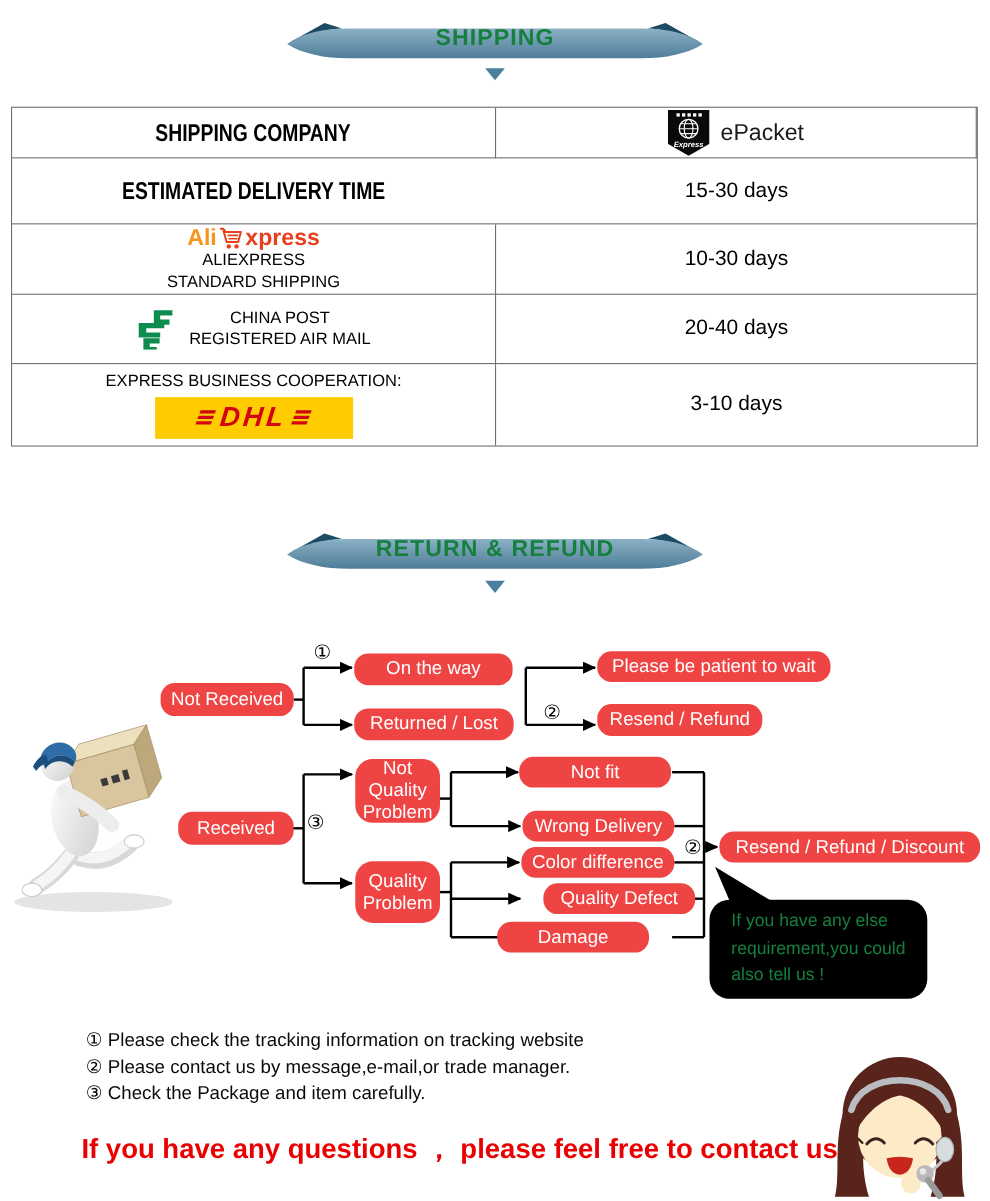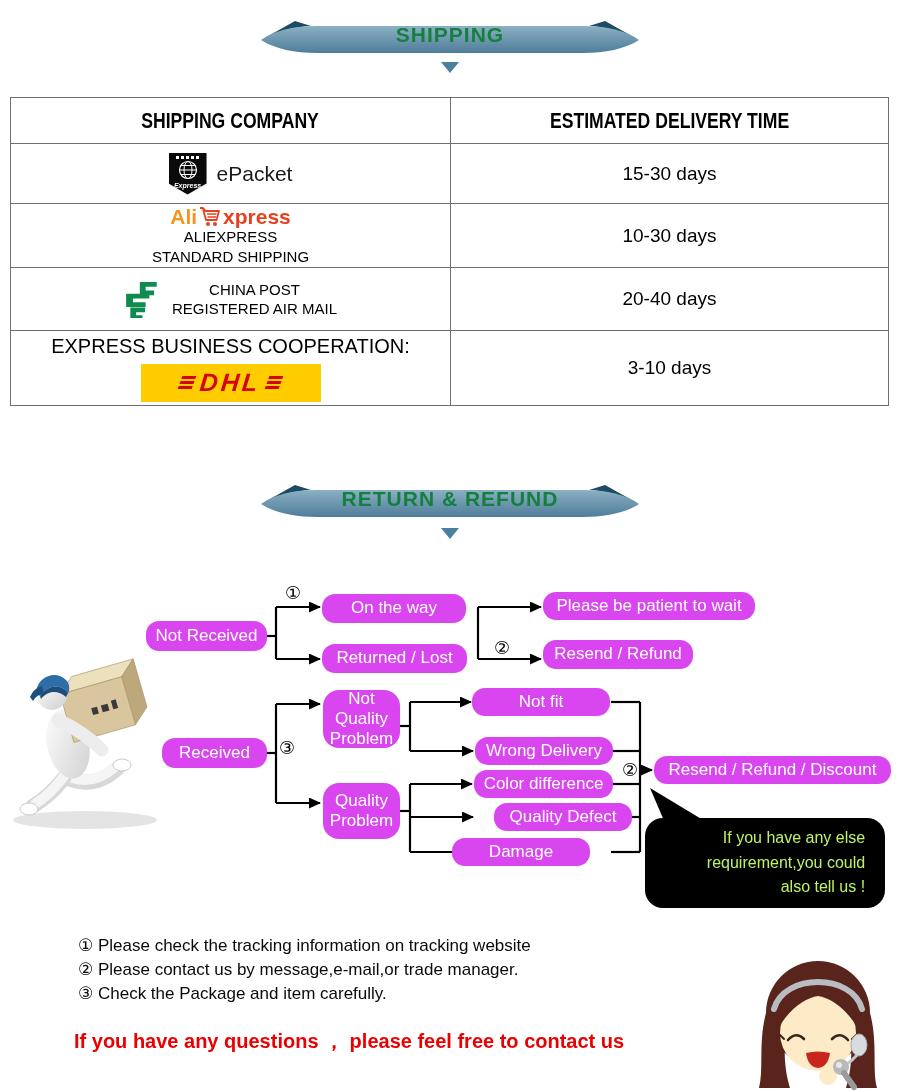--- a/index.html
+++ b/index.html
@@ -33,41 +33,41 @@
         clip-path:polygon(0 0,100% 0,100% 74%,50% 100%,0 74%);display:flex;flex-direction:column;
         align-items:center;}
   .epacket-badge .dashes{display:flex;gap:2px;margin-top:3px;}
   .epacket-badge .dashes i{width:3px;height:3px;background:#fff;display:block;}
   .epacket-badge .exp{color:#fff;font-size:7px;font-style:italic;font-weight:bold;margin-top:1px;}
   
   .ali-logo{display:flex;align-items:flex-end;gap:1px;font-weight:bold;font-size:21px;line-height:1;}
   .ali-part1{color:#F7941D;}
   .ali-part2{color:#E8401F;}
   
-  .dhl-label{font-size:20px;margin-bottom:6px;}
+  .dhl-label{font-size:15px;margin-bottom:6px;}
   .dhl-box{width:180px;height:38px;background:#FFCC00;display:flex;align-items:center;
         justify-content:center;gap:6px;}
   .dhl-bars{display:flex;flex-direction:column;gap:2px;transform:skewX(-20deg);}
   .dhl-bars i{display:block;width:14px;height:3px;background:#D40511;}
   .dhl-text{color:#D40511;font-size:25px;font-weight:bold;font-style:italic;letter-spacing:3px;
         transform:skewX(-6deg);}
 
   
-  .fbox{position:absolute;background:#d946ef;color:#fff;border-radius:13px;display:flex;
+  .fbox{position:absolute;background:#ef4444;color:#fff;border-radius:13px;display:flex;
         align-items:center;justify-content:center;font-size:17px;text-align:center;
         white-space:pre-line;line-height:1.18;}
   .circ-num{position:absolute;font-size:18px;line-height:18px;width:18px;text-align:center;color:#000;}
-  .bubble{position:absolute;background:#000;color:#bef264;border-radius:18px;display:flex;
+  .bubble{position:absolute;background:#000;color:#15803d;border-radius:18px;display:flex;
         align-items:center;justify-content:center;font-size:16px;line-height:1.55;
-        text-align:right;white-space:pre-line;padding-left:42px;}
+        text-align:left;white-space:pre-line;}
   .flow-svg{position:absolute;left:0;top:0;}
 
   
   .notes{position:absolute;left:78px;top:934px;font-size:17px;line-height:24px;color:#0a0a0a;}
-  .footer-msg{position:absolute;left:74px;top:1028px;font-size:20px;font-weight:bold;color:#EA0000;}
+  .footer-msg{position:absolute;left:74px;top:1028px;font-size:25px;font-weight:bold;color:#EA0000;}
 </style>
 </head>
 <body>
 
 <div class="page">
 
   <div class="banner" style="left:255px;top:16px;">
     <svg width="390" height="42" viewBox="0 0 390 42">
       <defs>
         <linearGradient id="bg1" x1="0" y1="0" x2="0" y2="1">
@@ -80,44 +80,44 @@
       <path d="M6,24 C20,14 40,10 62,10 L328,10 C350,10 370,14 384,24 C370,33 350,37 328,37 L62,37 C40,37 20,33 6,24 Z" fill="url(#bg1)"></path>
     </svg>
     <span class="banner-text">SHIPPING</span>
   </div>
   <div class="down-tri" style="left:441px;top:62px;"></div>
 
   <div class="ship-table">
     <div class="cell th">
         <span>SHIPPING COMPANY</span>
       </div>
-    <div class="cell th last-col">
-        <span>ESTIMATED DELIVERY TIME</span>
-      </div>
-
     <div class="cell co-row">
       <div class="epacket-badge">
         <div class="dashes">
             <i></i>
             <i></i>
             <i></i>
             <i></i>
             <i></i>
           </div>
         <svg width="22" height="22" viewBox="0 0 22 22">
           <circle cx="11" cy="11" r="8.5" fill="none" stroke="#fff" stroke-width="1.2"></circle>
           <ellipse cx="11" cy="11" rx="4" ry="8.5" fill="none" stroke="#fff" stroke-width="1"></ellipse>
           <line x1="2.5" y1="11" x2="19.5" y2="11" stroke="#fff" stroke-width="1"></line>
           <line x1="3.5" y1="6.5" x2="18.5" y2="6.5" stroke="#fff" stroke-width="1"></line>
           <line x1="3.5" y1="15.5" x2="18.5" y2="15.5" stroke="#fff" stroke-width="1"></line>
         </svg>
         <span class="exp">Express</span>
       </div>
       <span class="co-name">ePacket</span>
     </div>
+
+    <div class="cell th last-col">
+        <span>ESTIMATED DELIVERY TIME</span>
+      </div>
     <div class="cell time last-col">15-30 days</div>
 
     <div class="cell">
       <div class="ali-logo">
         <span class="ali-part1">Ali</span>
         <svg width="24" height="22" viewBox="0 0 24 22">
           <path d="M2,3 H5 L7.5,6 H21 L18.5,15 H8 L5,4" fill="none" stroke="#E8401F" stroke-width="1.8" stroke-linejoin="round"></path>
           <line x1="9" y1="9" x2="18.5" y2="9" stroke="#E8401F" stroke-width="1.5"></line>
           <line x1="9.5" y1="12" x2="18" y2="12" stroke="#E8401F" stroke-width="1.5"></line>
           <circle cx="10" cy="19" r="2" fill="#E8401F"></circle>

